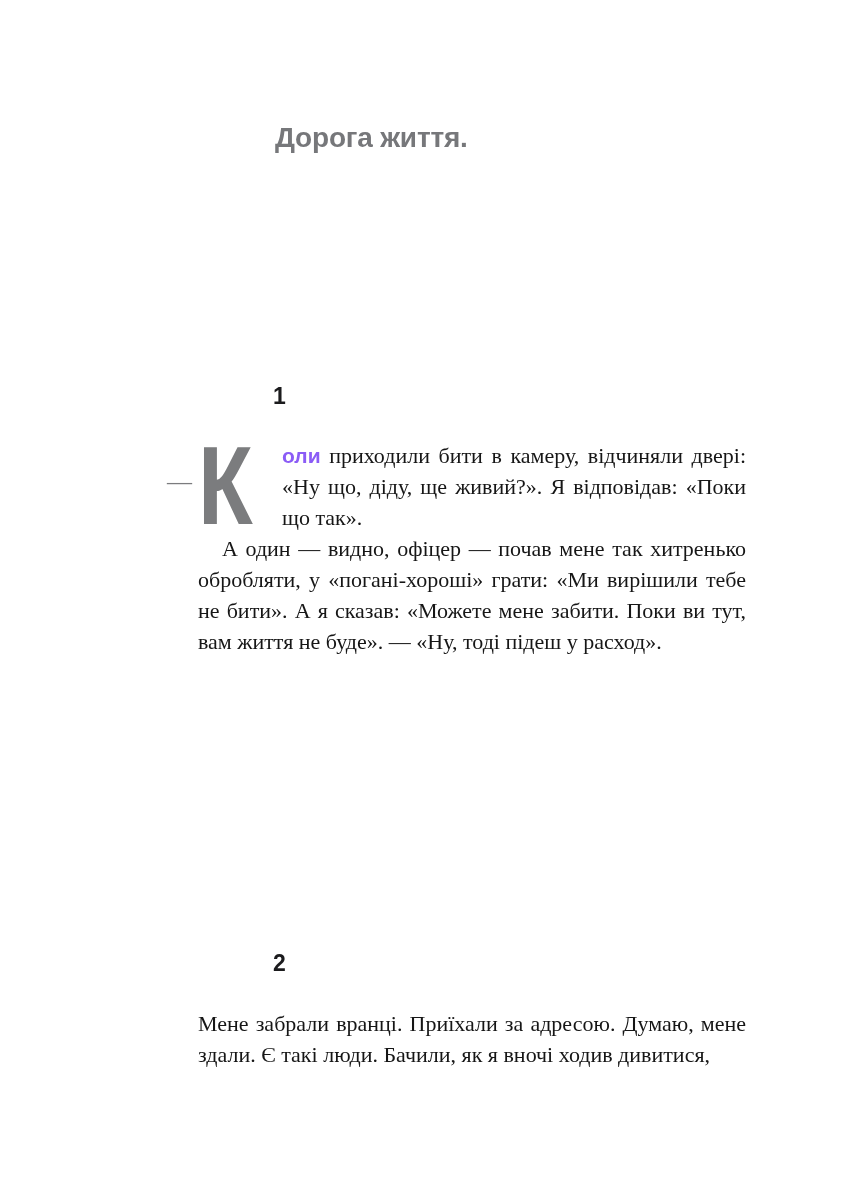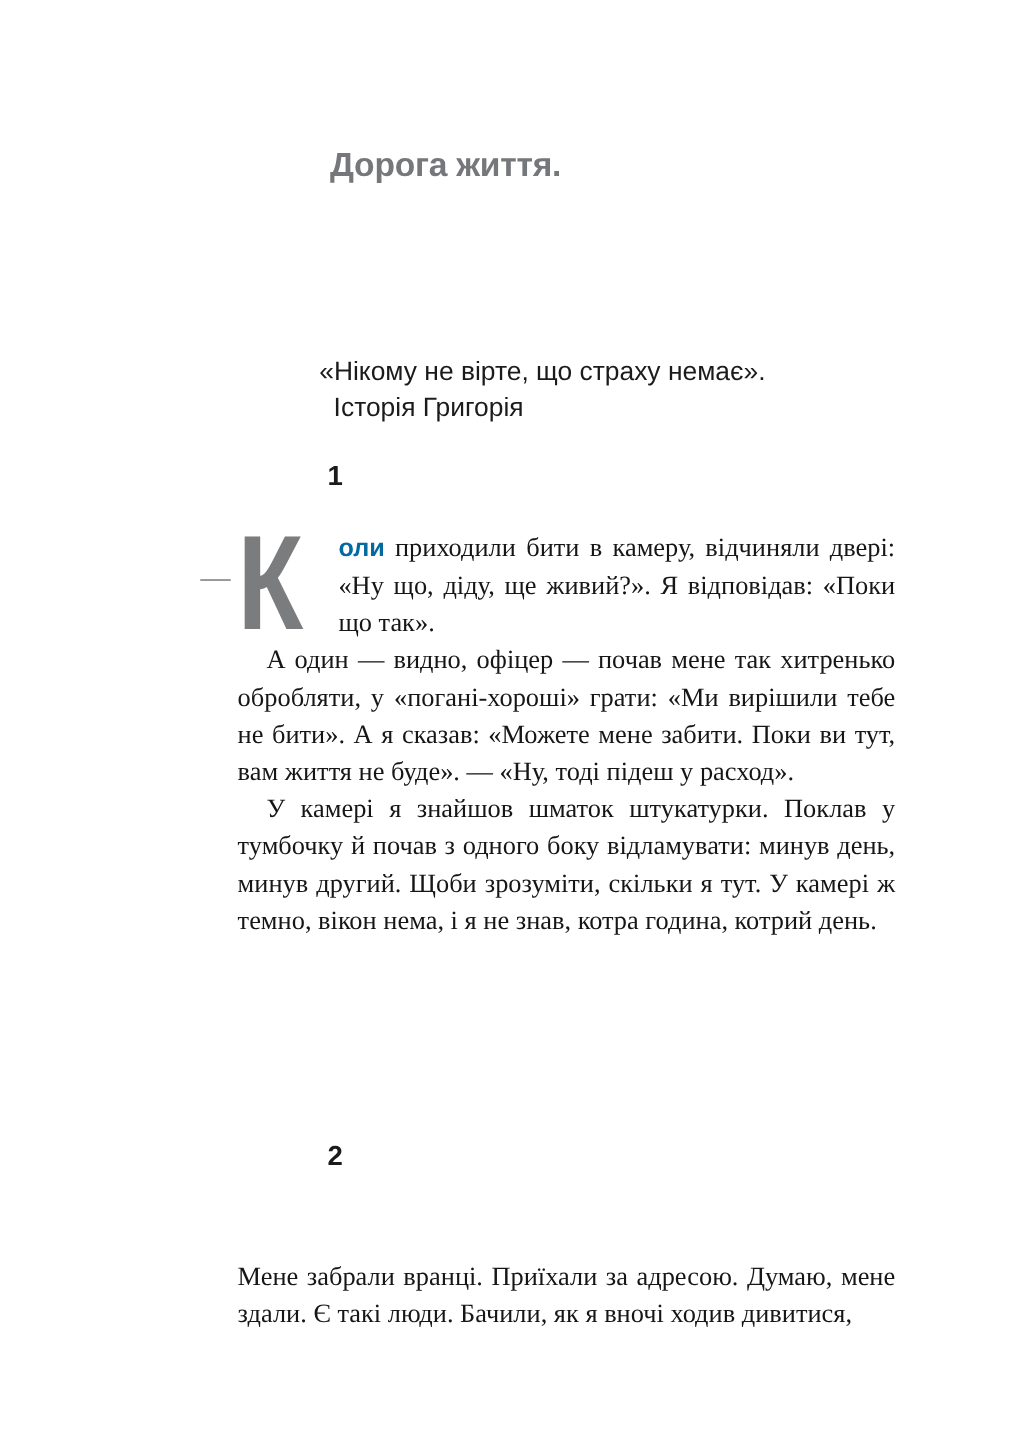--- a/index.html
+++ b/index.html
@@ -36,49 +36,44 @@
   .body-text p{margin:0;padding:0;}
   .body-text p.indent{text-indent:24px;}
   .dropcap{
     float:left;width:64px;height:85px;margin:3px 20px 0 0;
     font-family:"Liberation Sans",sans-serif;font-weight:700;
     font-size:112px;line-height:85px;color:#7b7c7e;
     transform:scaleX(0.8);transform-origin:0 50%;
   }
   .lead-bold{
     font-family:"Liberation Sans",sans-serif;font-weight:700;
-    font-size:21px;color:#0369a1;
+    font-size:21px;color:#8b5cf6;
   }
   .ital{}
   .para-five{
-    position:absolute;left:153px;top:1048px;width:548px;
+    position:absolute;left:153px;top:1008px;width:548px;
     font-size:22px;line-height:31px;color:#161616;text-align:justify;
   }
 </style>
 </head>
 <body>
 
 <div class="page">
 
   <div class="chapter-title">
     <div>Дорога життя.</div>
   </div>
 
-  <div class="epigraph">
-    <div class="epigraph-line1">«Нікому не вірте, що страху немає».</div>
-    <div>Історія Григорія</div>
-  </div>
 
   <div class="section-num first">1</div>
 
   <div class="dialogue-dash">—</div>
 
   <div class="body-text">
     <p><span class="dropcap">К</span><span class="lead-bold">оли</span><span> приходили бити в камеру, відчиняли двері: «Ну що, діду, ще живий?». Я відповідав: «Поки що так».</span></p>
     <p class="indent"><span>А один — видно, офіцер — почав мене так хитренько обробляти, у «погані-хороші» грати: «Ми вирішили тебе не бити». А я сказав: «Можете мене забити. Поки ви тут, вам життя не буде». — «Ну, тоді підеш </span><span class="ital">у расход</span><span>».</span></p>
-    <p class="indent">У камері я знайшов шматок штукатурки. Поклав у тумбочку й почав з одного боку відламувати: минув день, минув другий. Щоби зрозуміти, скільки я тут. У камері ж темно, вікон нема, і я не знав, котра година, котрий день.</p>
   </div>
 
   <div class="section-num second">2</div>
 
   <div class="para-five">Мене забрали вранці. Приїхали за адресою. Думаю, мене здали. Є такі люди. Бачили, як я вночі ходив дивитися,</div>
 
 </div>
 
 </body></html>

